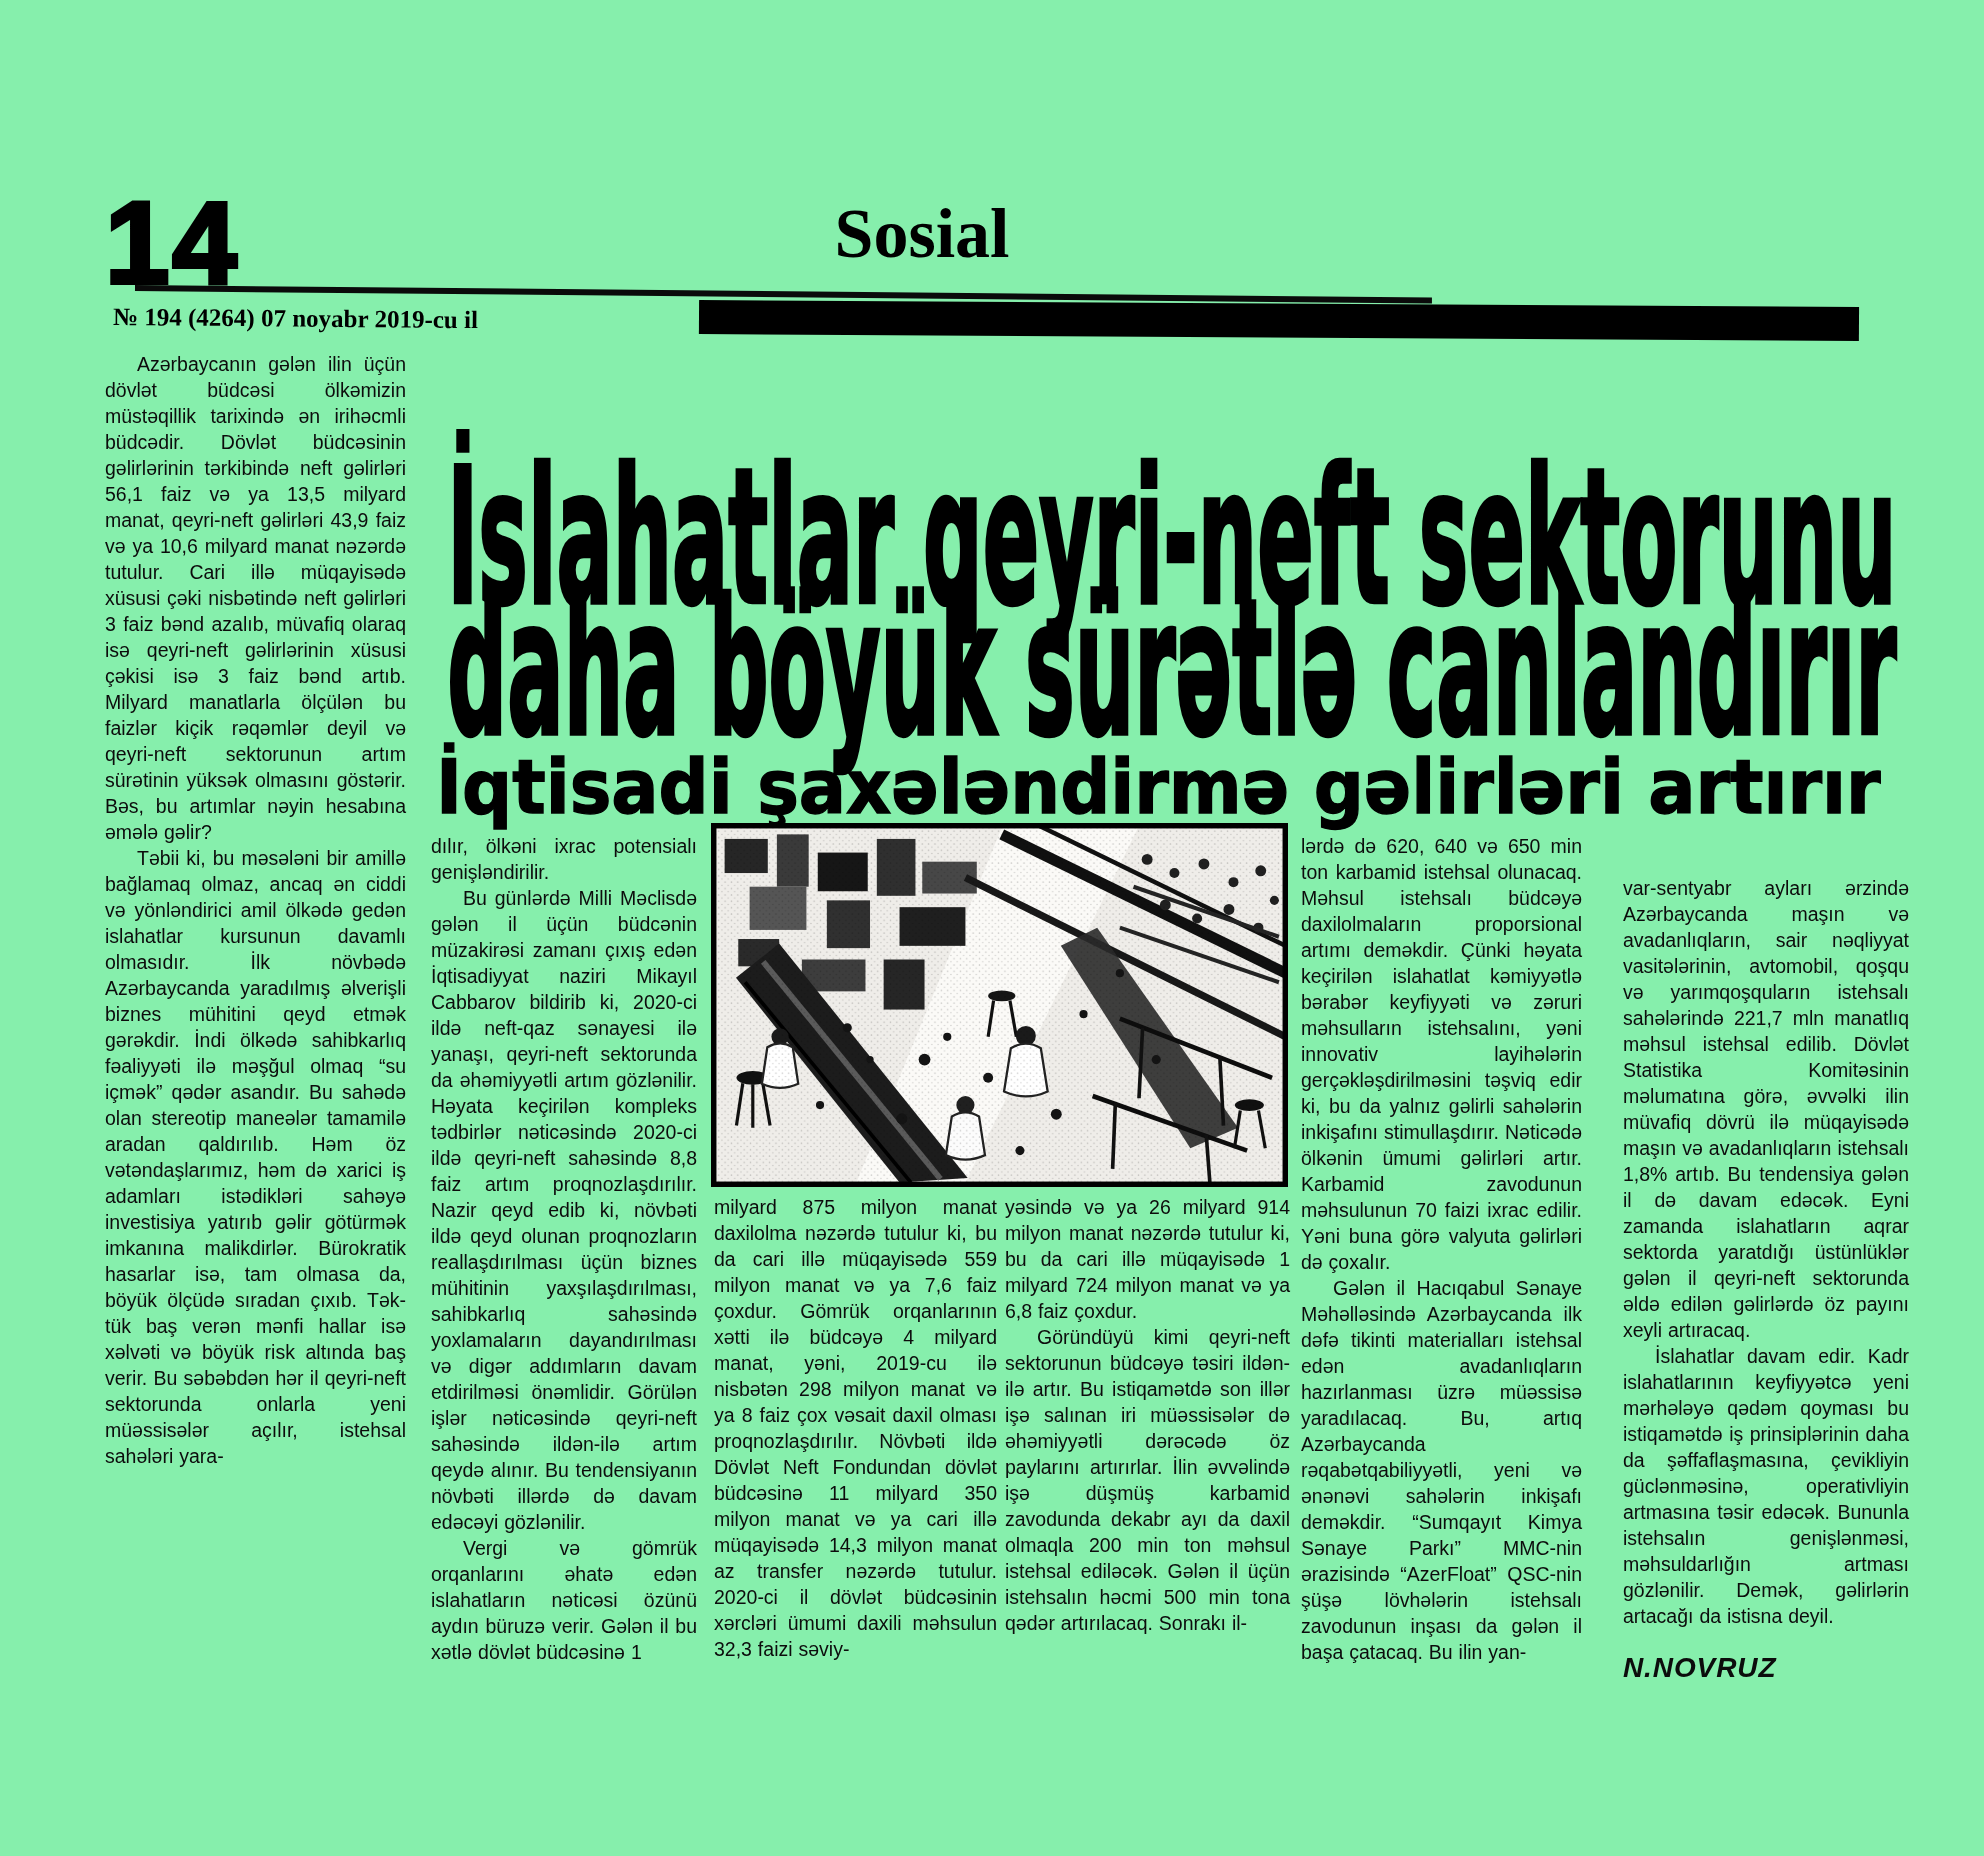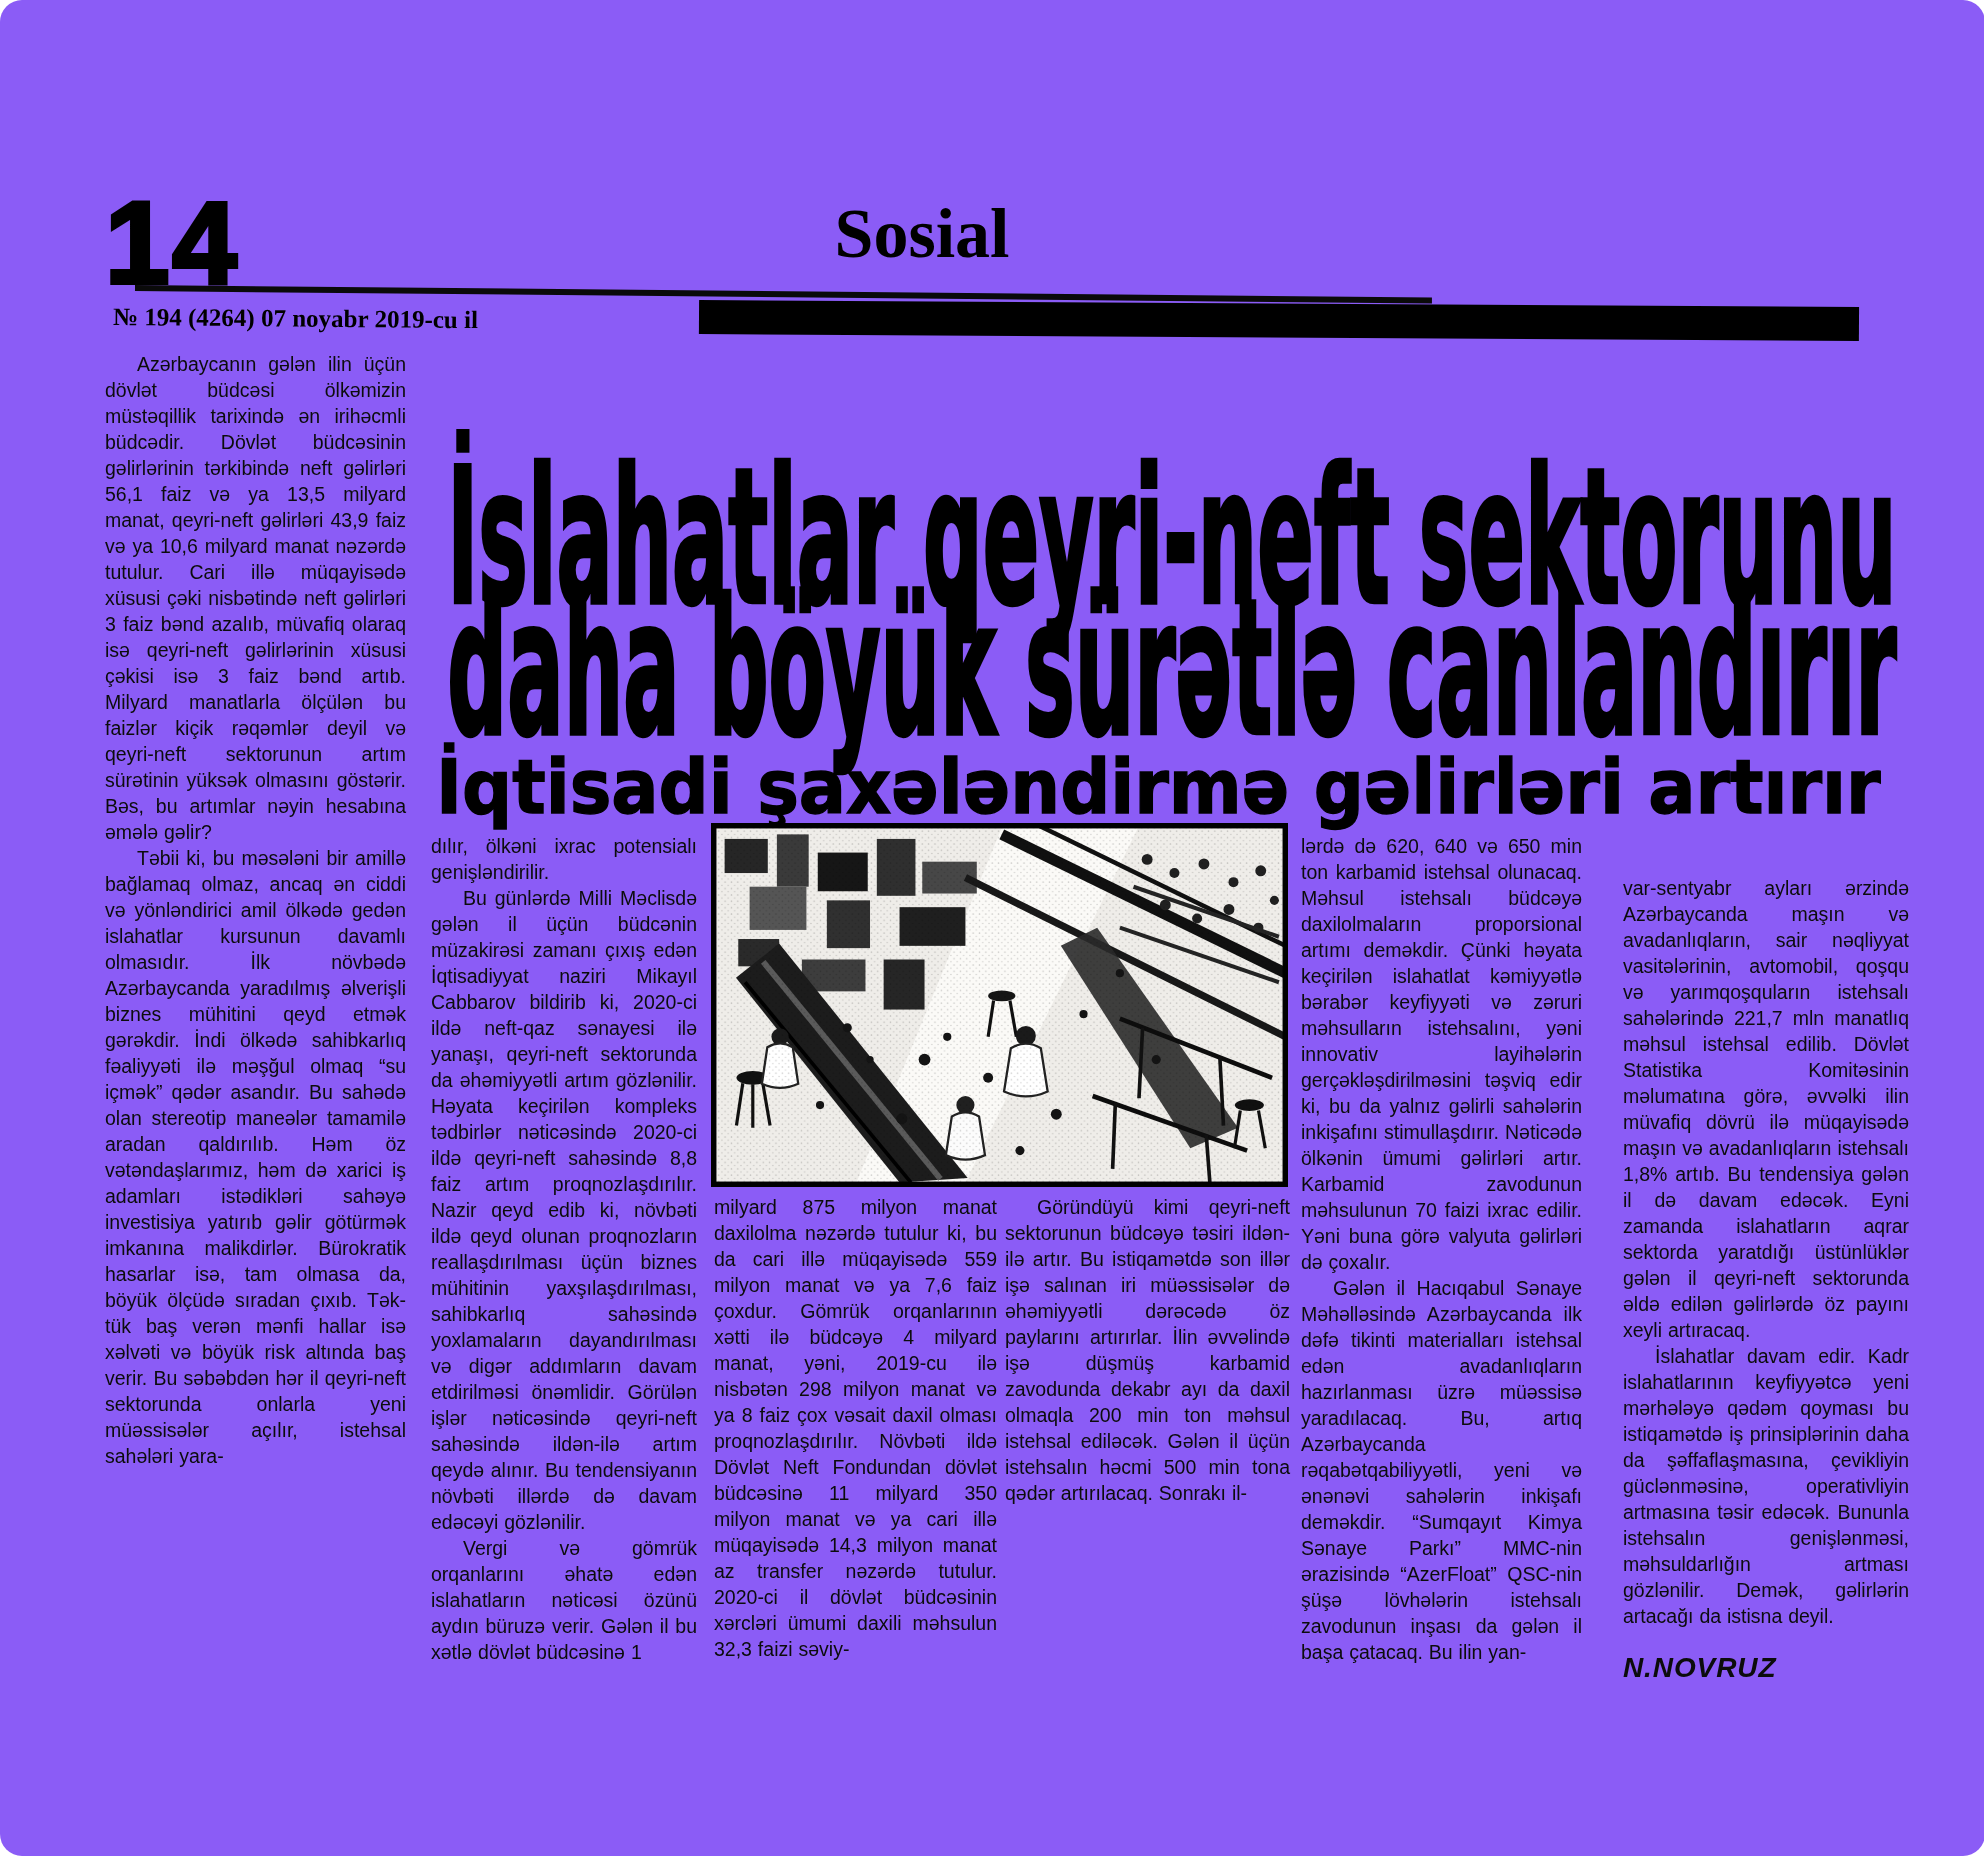--- a/index.html
+++ b/index.html
@@ -1,23 +1,22 @@
 <!DOCTYPE html>
 <html lang="az" style="font-size:7.3px"><head>
 <meta charset="utf-8">
 <style>
   html,body{margin:0;padding:0;background:#ffffff;}
   #page{
     position:relative;
     width:1985px;height:1856px;
-    background:#8b5cf6;
+    background:#86efac;
     color:#0b0b0b;
     font-family:"Liberation Sans","DejaVu Sans",sans-serif;
     overflow:hidden;
-    border-radius:22px;
   }
   
   .pagenum{
     position:absolute;left:105px;top:176px;
     font-size:116px;font-weight:bold;letter-spacing:2.7px;
     -webkit-text-stroke:4.1px #000;color:#000;
   }
   .section{
     position:absolute;left:795px;top:194px;width:254px;
     text-align:center;
@@ -202,20 +201,21 @@
     <p>dılır, ölkəni ixrac potensialı genişləndirilir.</p>
     <p class="indent">Bu günlərdə Milli Məclisdə gələn il üçün büdcənin müzakirəsi zamanı çıxış edən İqtisadiyyat naziri Mikayıl Cabbarov bildirib ki, 2020-ci ildə neft-qaz sənayesi ilə yanaşı, qeyri-neft sektorunda da əhəmiyyətli artım gözlənilir. Həyata keçirilən kompleks tədbirlər nəticəsində 2020-ci ildə qeyri-neft sahəsində 8,8 faiz artım proqnozlaşdırılır. Nazir qeyd edib ki, növbəti ildə qeyd olunan proqnozların reallaşdırılması üçün biznes mühitinin yaxşılaşdırılması, sahibkarlıq sahəsində yoxlamaların dayandırılması və digər addımların davam etdirilməsi önəmlidir. Görülən işlər nəticəsində qeyri-neft sahəsində ildən-ilə artım qeydə alınır. Bu tendensiyanın növbəti illərdə də davam edəcəyi gözlənilir.</p>
     <p class="indent">Vergi və gömrük orqanlarını əhatə edən islahatların nəticəsi özünü aydın büruzə verir. Gələn il bu xətlə dövlət büdcəsinə 1</p>
   </div>
 
   <div class="col" id="c3">
     <p>milyard 875 milyon manat daxilolma nəzərdə tutulur ki, bu da cari illə müqayisədə 559 milyon manat və ya 7,6 faiz çoxdur. Gömrük orqanlarının xətti ilə büdcəyə 4 milyard manat, yəni, 2019-cu ilə nisbətən 298 milyon manat və ya 8 faiz çox vəsait daxil olması proqnozlaşdırılır. Növbəti ildə Dövlət Neft Fondundan dövlət büdcəsinə 11 milyard 350 milyon manat və ya cari illə müqayisədə 14,3 milyon manat az transfer nəzərdə tutulur. 2020-ci il dövlət büdcəsinin xərcləri ümumi daxili məhsulun 32,3 faizi səviy-</p>
   </div>
 
   <div class="col" id="c4">
+    <p>yəsində və ya 26 milyard 914 milyon manat nəzərdə tutulur ki, bu da cari illə müqayisədə 1 milyard 724 milyon manat və ya 6,8 faiz çoxdur.</p>
     <p class="indent">Göründüyü kimi qeyri-neft sektorunun büdcəyə təsiri ildən-ilə artır. Bu istiqamətdə son illər işə salınan iri müəssisələr də əhəmiyyətli dərəcədə öz paylarını artırırlar. İlin əvvəlində işə düşmüş karbamid zavodunda dekabr ayı da daxil olmaqla 200 min ton məhsul istehsal ediləcək. Gələn il üçün istehsalın həcmi 500 min tona qədər artırılacaq. Sonrakı il-</p>
   </div>
 
   <div class="col" id="c5">
     <p>lərdə də 620, 640 və 650 min ton karbamid istehsal olunacaq. Məhsul istehsalı büdcəyə daxilolmaların proporsional artımı deməkdir. Çünki həyata keçirilən islahatlat kəmiyyətlə bərabər keyfiyyəti və zəruri məhsulların istehsalını, yəni innovativ layihələrin gerçəkləşdirilməsini təşviq edir ki, bu da yalnız gəlirli sahələrin inkişafını stimullaşdırır. Nəticədə ölkənin ümumi gəlirləri artır. Karbamid zavodunun məhsulunun 70 faizi ixrac edilir. Yəni buna görə valyuta gəlirləri də çoxalır.</p>
     <p class="indent">Gələn il Hacıqabul Sənaye Məhəlləsində Azərbaycanda ilk dəfə tikinti materialları istehsal edən avadanlıqların hazırlanması üzrə müəssisə yaradılacaq. Bu, artıq Azərbaycanda rəqabətqabiliyyətli, yeni və ənənəvi sahələrin inkişafı deməkdir. “Sumqayıt Kimya Sənaye Parkı” MMC-nin ərazisində “AzerFloat” QSC-nin şüşə lövhələrin istehsalı zavodunun inşası da gələn il başa çatacaq. Bu ilin yan-</p>
   </div>
 
   <div class="col" id="c6">
     <p>var-sentyabr ayları ərzində Azərbaycanda maşın və avadanlıqların, sair nəqliyyat vasitələrinin, avtomobil, qoşqu və yarımqoşquların istehsalı sahələrində 221,7 mln manatlıq məhsul istehsal edilib. Dövlət Statistika Komitəsinin məlumatına görə, əvvəlki ilin müvafiq dövrü ilə müqayisədə maşın və avadanlıqların istehsalı 1,8% artıb. Bu tendensiya gələn il də davam edəcək. Eyni zamanda islahatların aqrar sektorda yaratdığı üstünlüklər gələn il qeyri-neft sektorunda əldə edilən gəlirlərdə öz payını xeyli artıracaq.</p>

